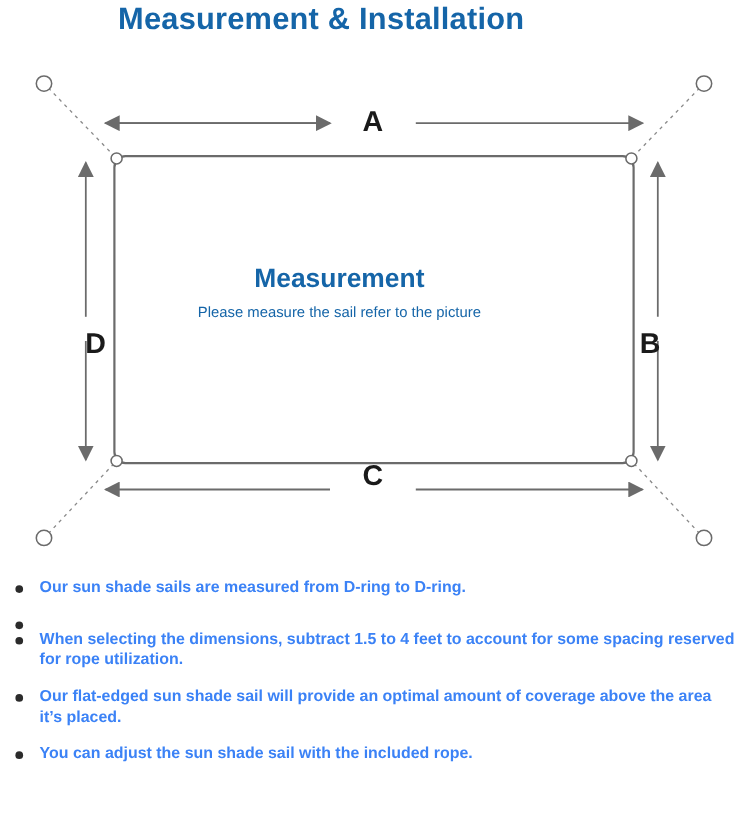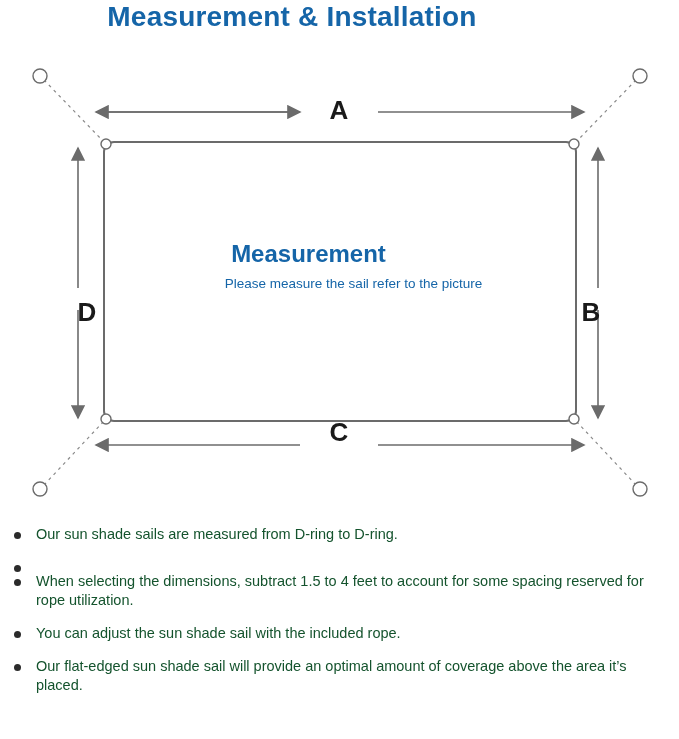--- a/index.html
+++ b/index.html
@@ -51,21 +51,20 @@
   }
   .center-title {
     top: 192px;
     font-size: 24px;
     font-weight: bold;
   }
   .center-sub {
     top: 228px;
     font-size: 13.5px;
     font-weight: normal;
-    margin-left: 45px;
   }
   .dim-letter {
     position: absolute;
     font-size: 26px;
     font-weight: bold;
     color: #1a1a1a;
     text-align: center;
   }
   .letter-a { top: 47px; left: 304px; width: 70px; }
   .letter-b { top: 249px; left: 566px; width: 50px; }
@@ -93,21 +92,22 @@
     width: 7px;
     height: 7px;
     border-radius: 50%;
     background: #2b2b2b;
   }
   .note .note-text {
     margin-left: 20px;
     margin-right: 8px;
     font-size: 14.5px;
     line-height: 19px;
-    color: #14532d;
+    color: #3b82f6;
+    font-weight: bold;
   }
 </style>
 </head>
 <body>
 
 <div class="page">
 
   <div class="title">Measurement &amp; Installation</div>
 
   <div class="diagram">
@@ -174,21 +174,21 @@
     </div>
     <div class="note">
       <span class="bullet"></span>
     </div>
     <div class="note">
       <span class="bullet"></span>
       <span class="note-text">When selecting the dimensions, subtract 1.5 to 4 feet to account for some spacing reserved for rope utilization.</span>
     </div>
     <div class="note">
       <span class="bullet"></span>
-      <span class="note-text">You can adjust the sun shade sail with the included rope.</span>
+      <span class="note-text">Our flat-edged sun shade sail will provide an optimal amount of coverage above the area it’s placed.</span>
     </div>
     <div class="note">
       <span class="bullet"></span>
-      <span class="note-text">Our flat-edged sun shade sail will provide an optimal amount of coverage above the area it’s placed.</span>
+      <span class="note-text">You can adjust the sun shade sail with the included rope.</span>
     </div>
   </div>
 
 </div>
 
 </body></html>

